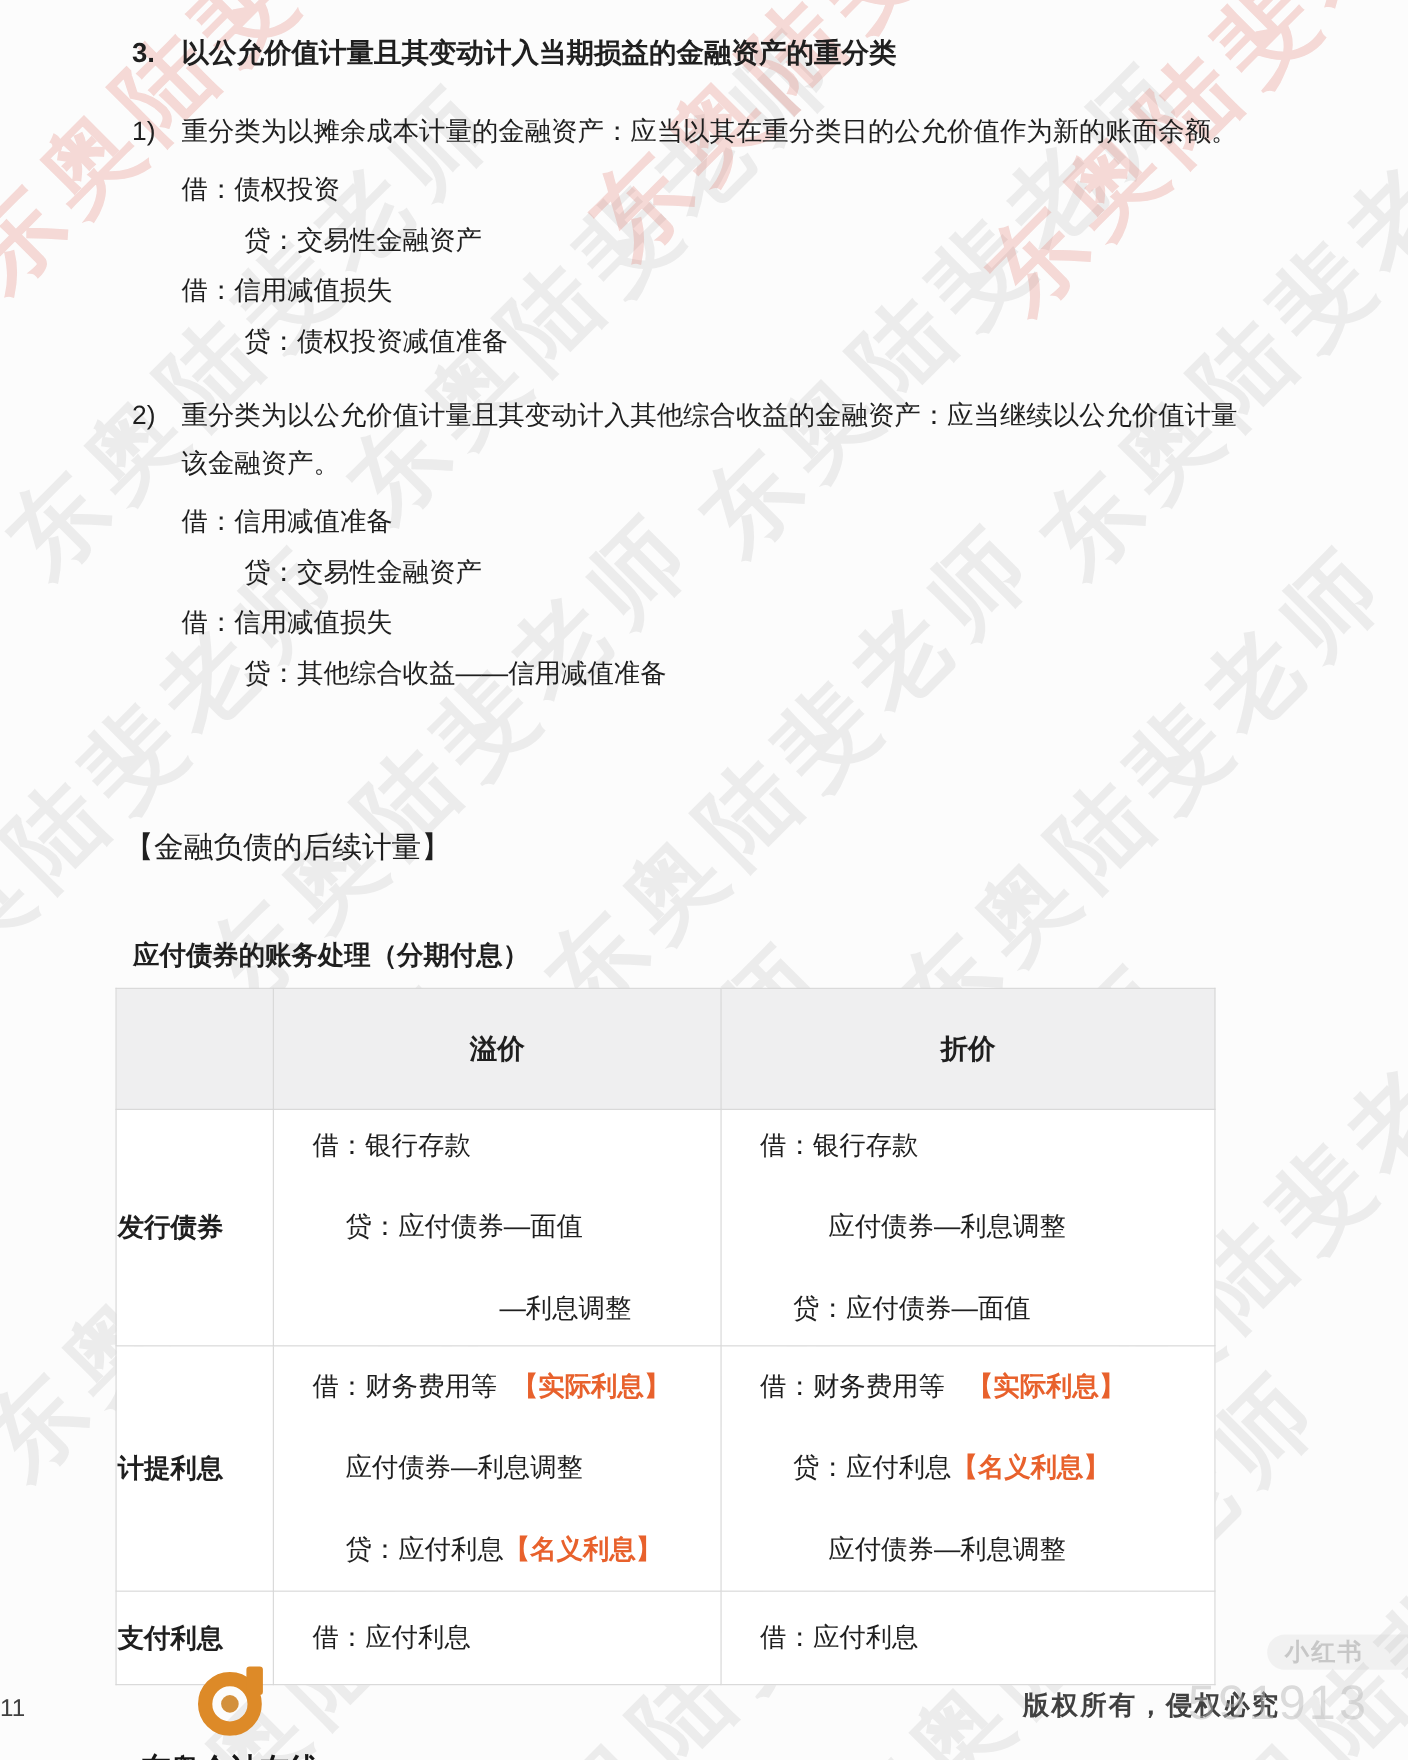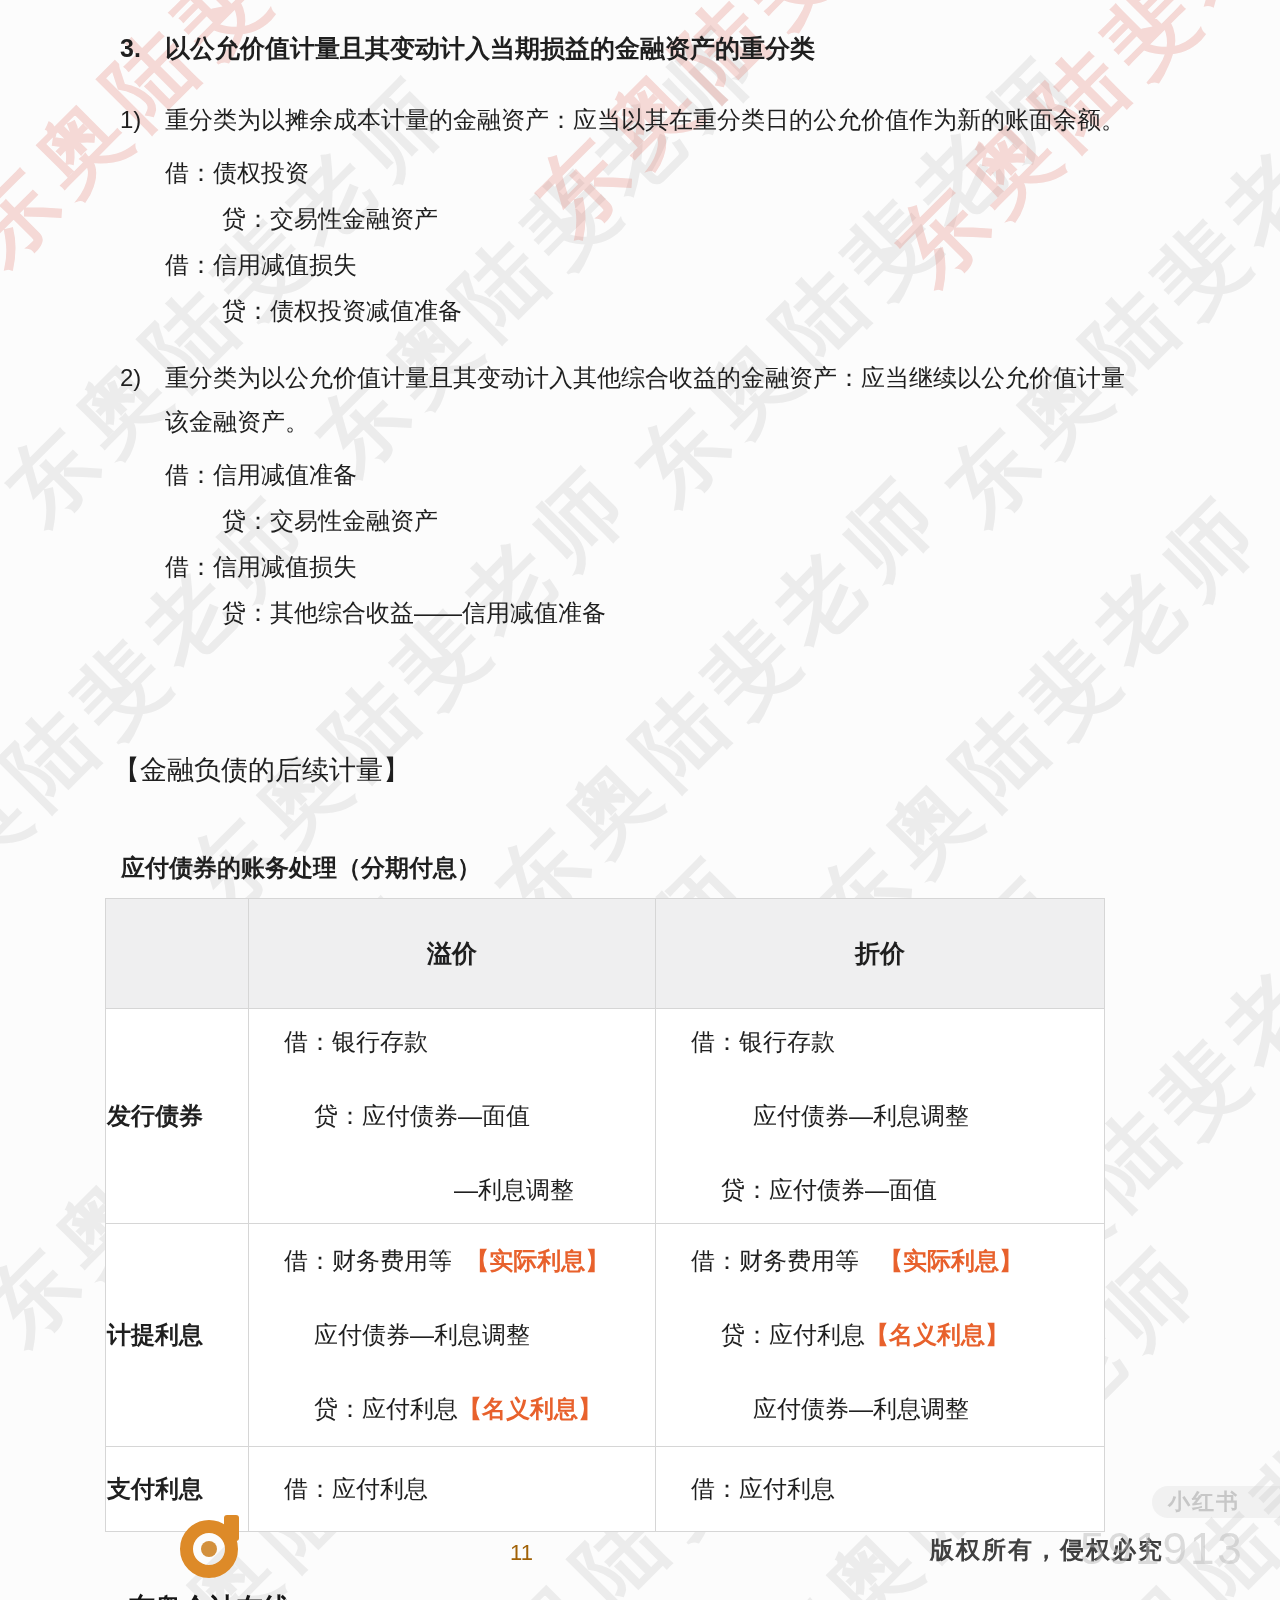--- a/index.html
+++ b/index.html
@@ -65,21 +65,21 @@
 
   
   .footer-logo{position:absolute;left:128px;top:1520px;display:flex;align-items:center;gap:14px;flex-direction:column;}
   .logo-mark{position:relative;width:58px;height:58px;flex:none;}
   .logo-ring{position:absolute;inset:0;border:13px solid var(--brand);border-radius:50%;}
   .logo-tab{position:absolute;right:-1px;top:-5px;width:15px;height:26px;background:var(--brand);border-radius:3px;}
   .logo-dot{position:absolute;left:50%;top:50%;width:16px;height:16px;margin:-8px 0 0 -8px;background:#d3903c;border-radius:50%;}
   .brand-text{display:flex;flex-direction:column;}
   .brand-name{font-size:27px;font-weight:700;color:#161616;line-height:32px;}
   .brand-url{font-size:17px;font-weight:700;color:#3c3c3c;line-height:22px;}
-  .page-number{position:absolute;left:0;top:1540px;width:1043px;text-align:center;font-size:22px;color:#a16207;}
+  .page-number{position:absolute;left:0;top:1540px;width:1043px;font-size:22px;color:#404040;}
   .copyright{
     position:absolute;left:930px;top:1534px;font-size:24px;font-weight:600;
     color:#404040;letter-spacing:2px;filter:blur(0.4px);
   }
   .xhs-num{
     position:absolute;left:1080px;top:1524px;font-size:44px;font-weight:400;
     color:rgba(186,186,186,0.5);letter-spacing:3px;pointer-events:none;
   }
   .xhs-badge{
     position:absolute;left:1152px;top:1486px;width:160px;height:32px;border-radius:16px;

